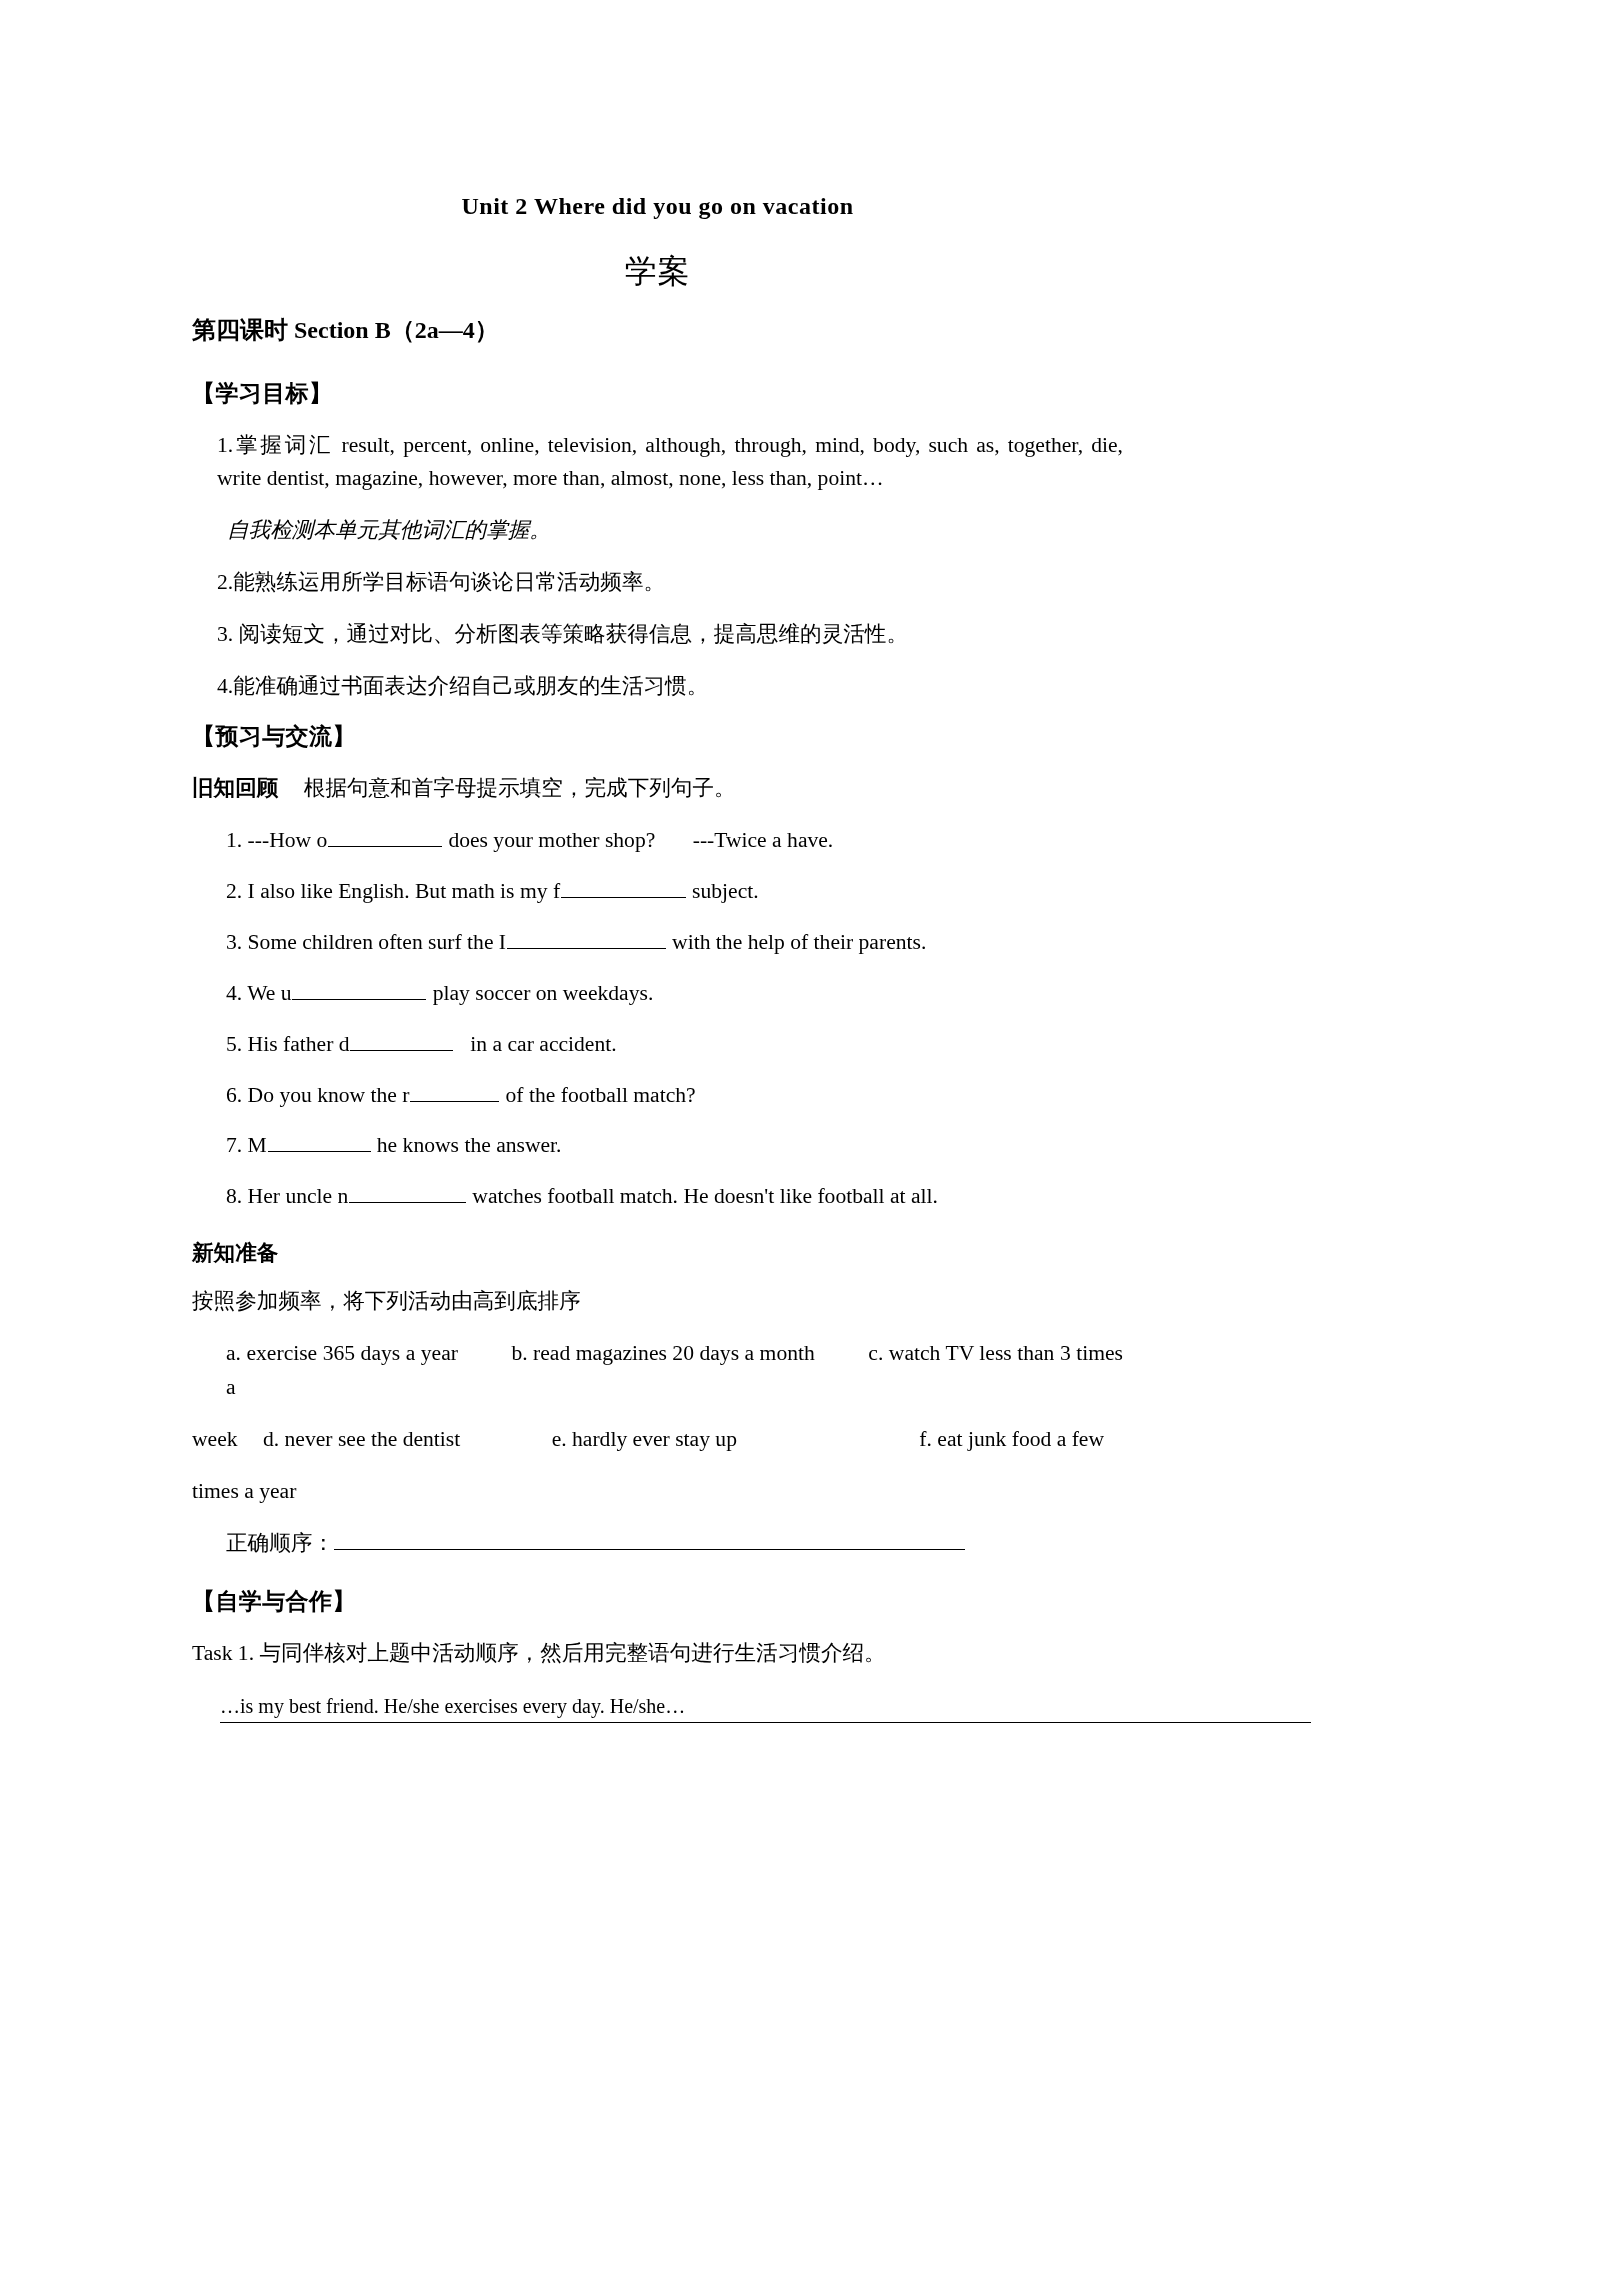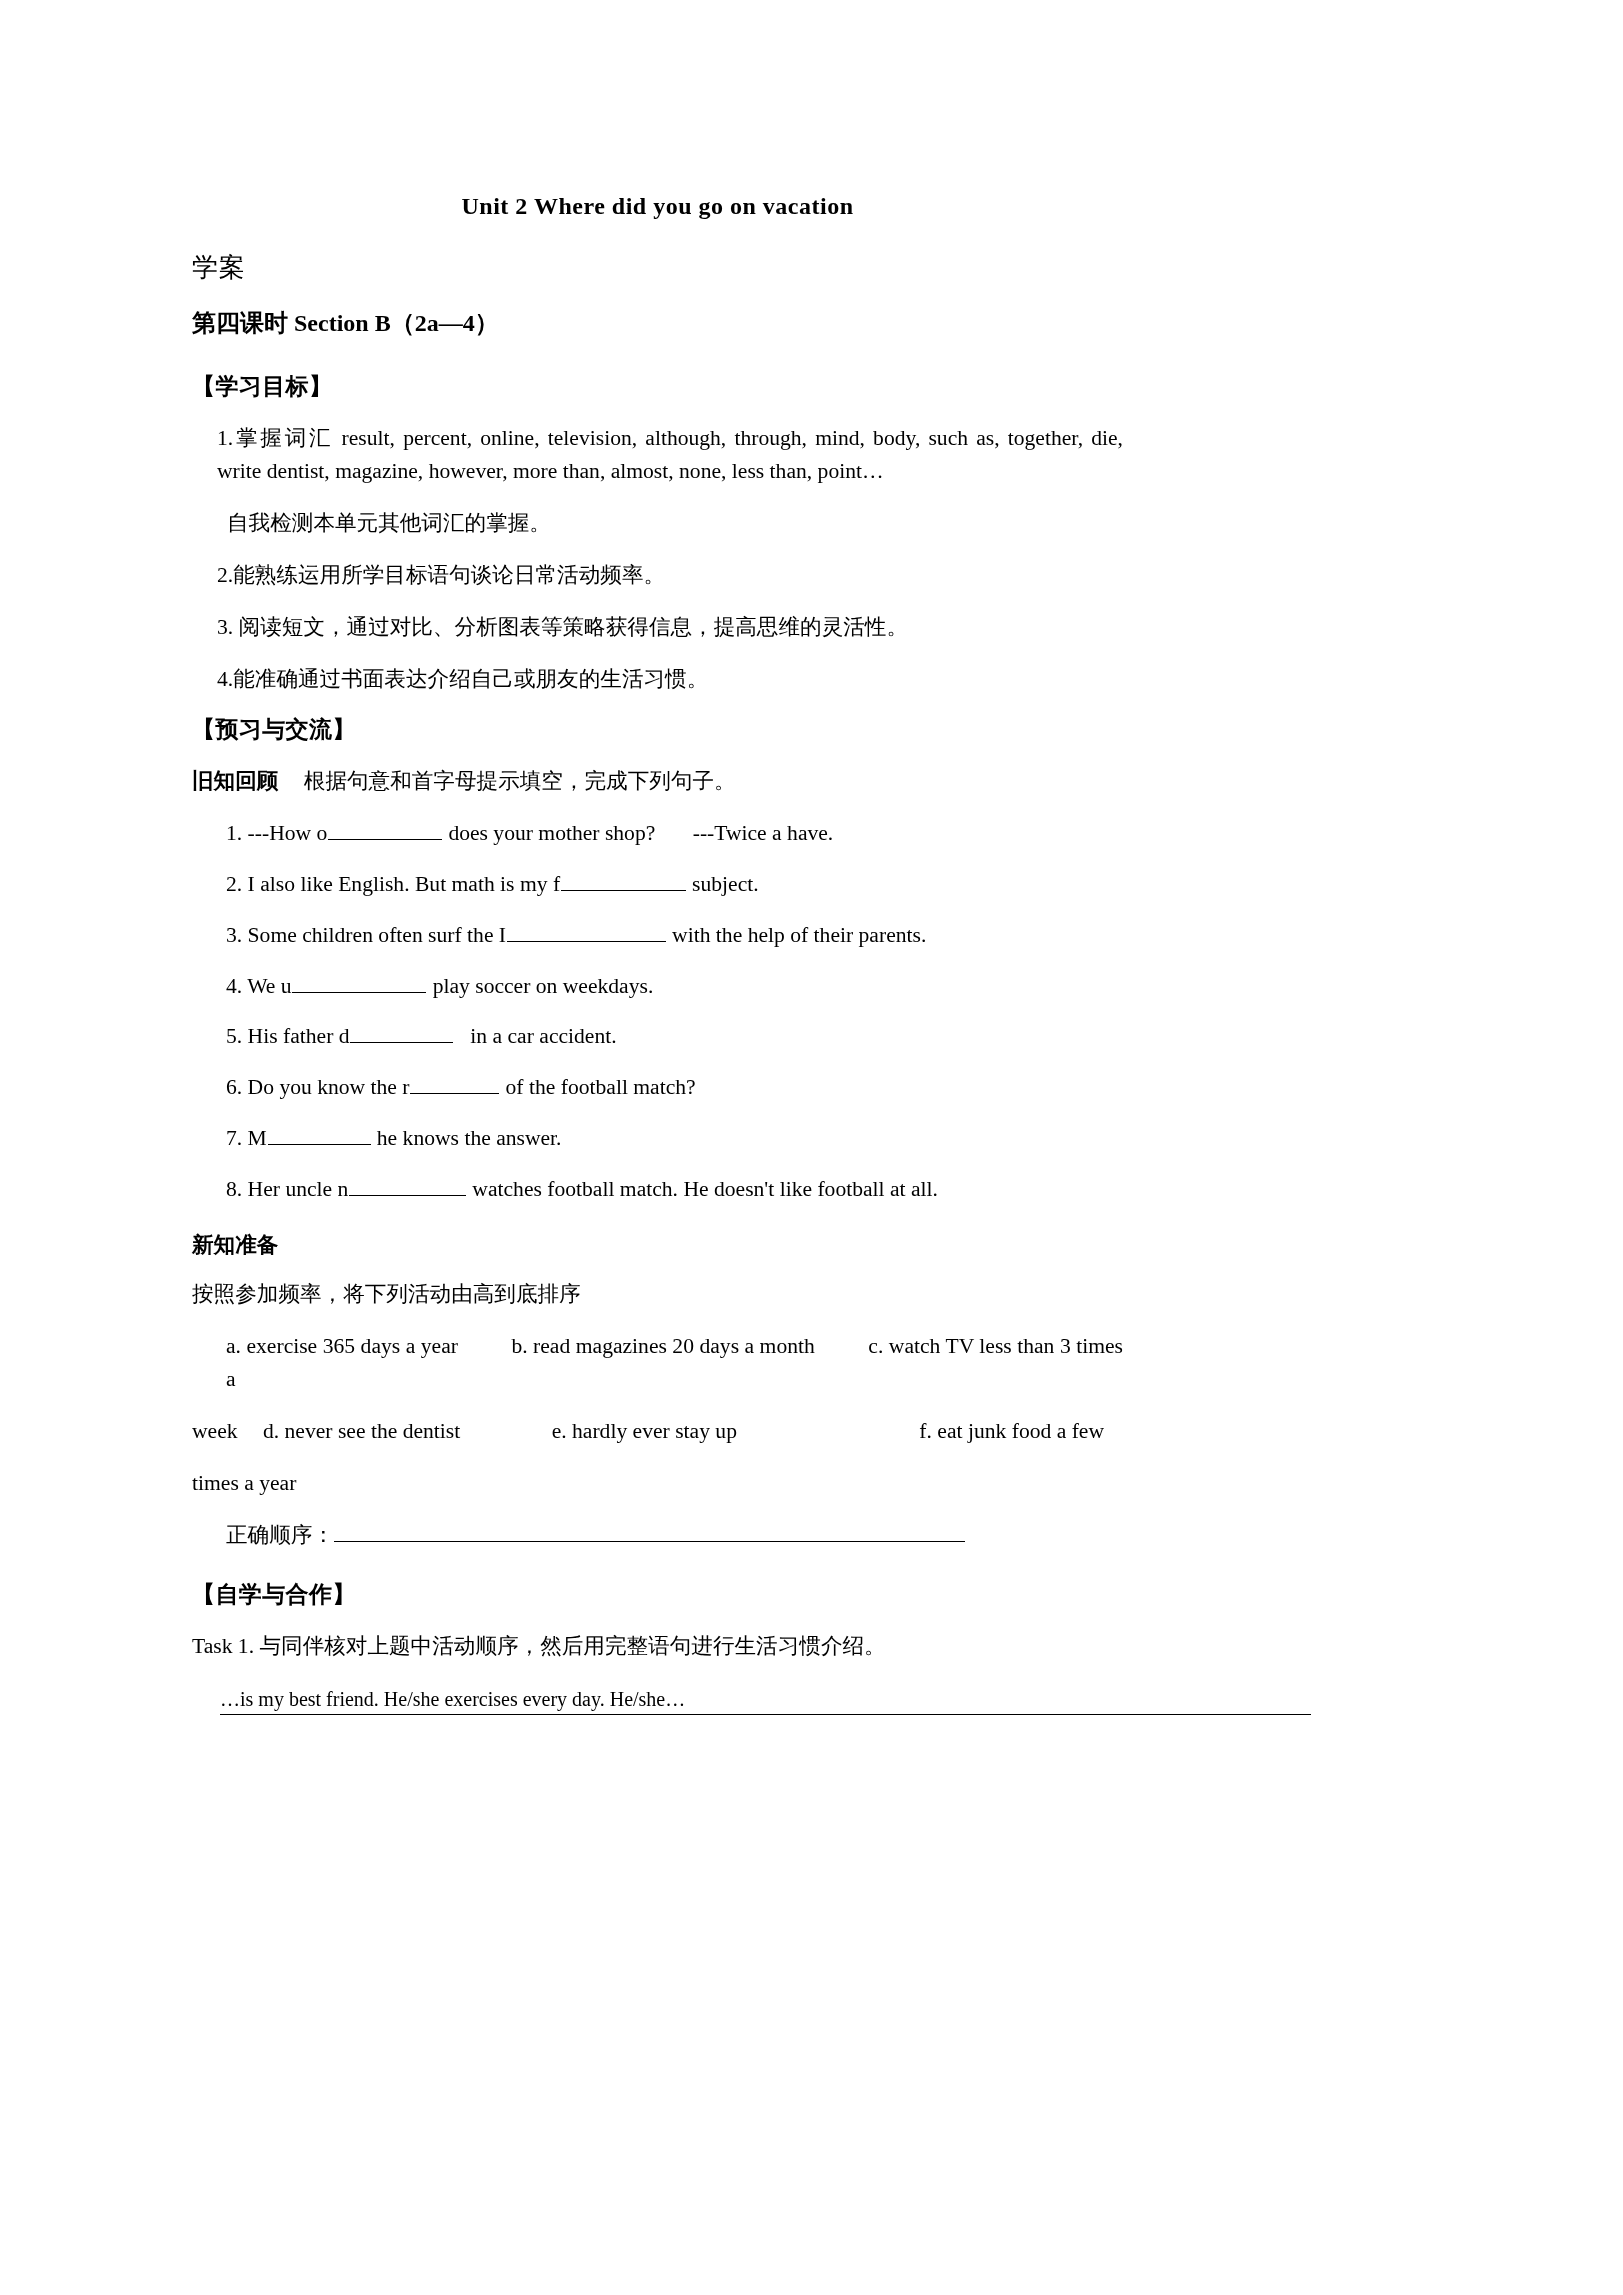--- a/index.html
+++ b/index.html
@@ -24,21 +24,22 @@
   
   .doc-title {
     text-align: center;
     font-weight: bold;
     font-size: 24px;
     letter-spacing: 0.5px;
     margin: 0 0 31px 0;
     line-height: 1.2;
   }
   .doc-subtitle {
-    font-size: 26px;
+    text-align: center;
+    font-size: 32px;
     margin: 0 0 26px 0;
     line-height: 1.2;
     letter-spacing: 0.8px;
   }
   .doc-subtitle2 {
     text-align: left;
     font-weight: bold;
     font-size: 24px;
     margin: 0 0 34px 0;
     line-height: 1.2;
@@ -60,21 +61,21 @@
   }
 
   
   .line {
     font-size: 21.6px;
     line-height: 1.55;
     margin: 0 0 18.5px 0;
     text-align: justify;
   }
   .indent1 { padding-left: 25px; }
-  .indent2 { padding-left: 35px; }
+  .indent2 { padding-left: 35px; font-style: italic; }
 
   .just {
     text-align: justify;
     text-align-last: left;
   }
 
   .lead-inline {
     font-weight: bold;
     font-size: 21.6px;
   }

